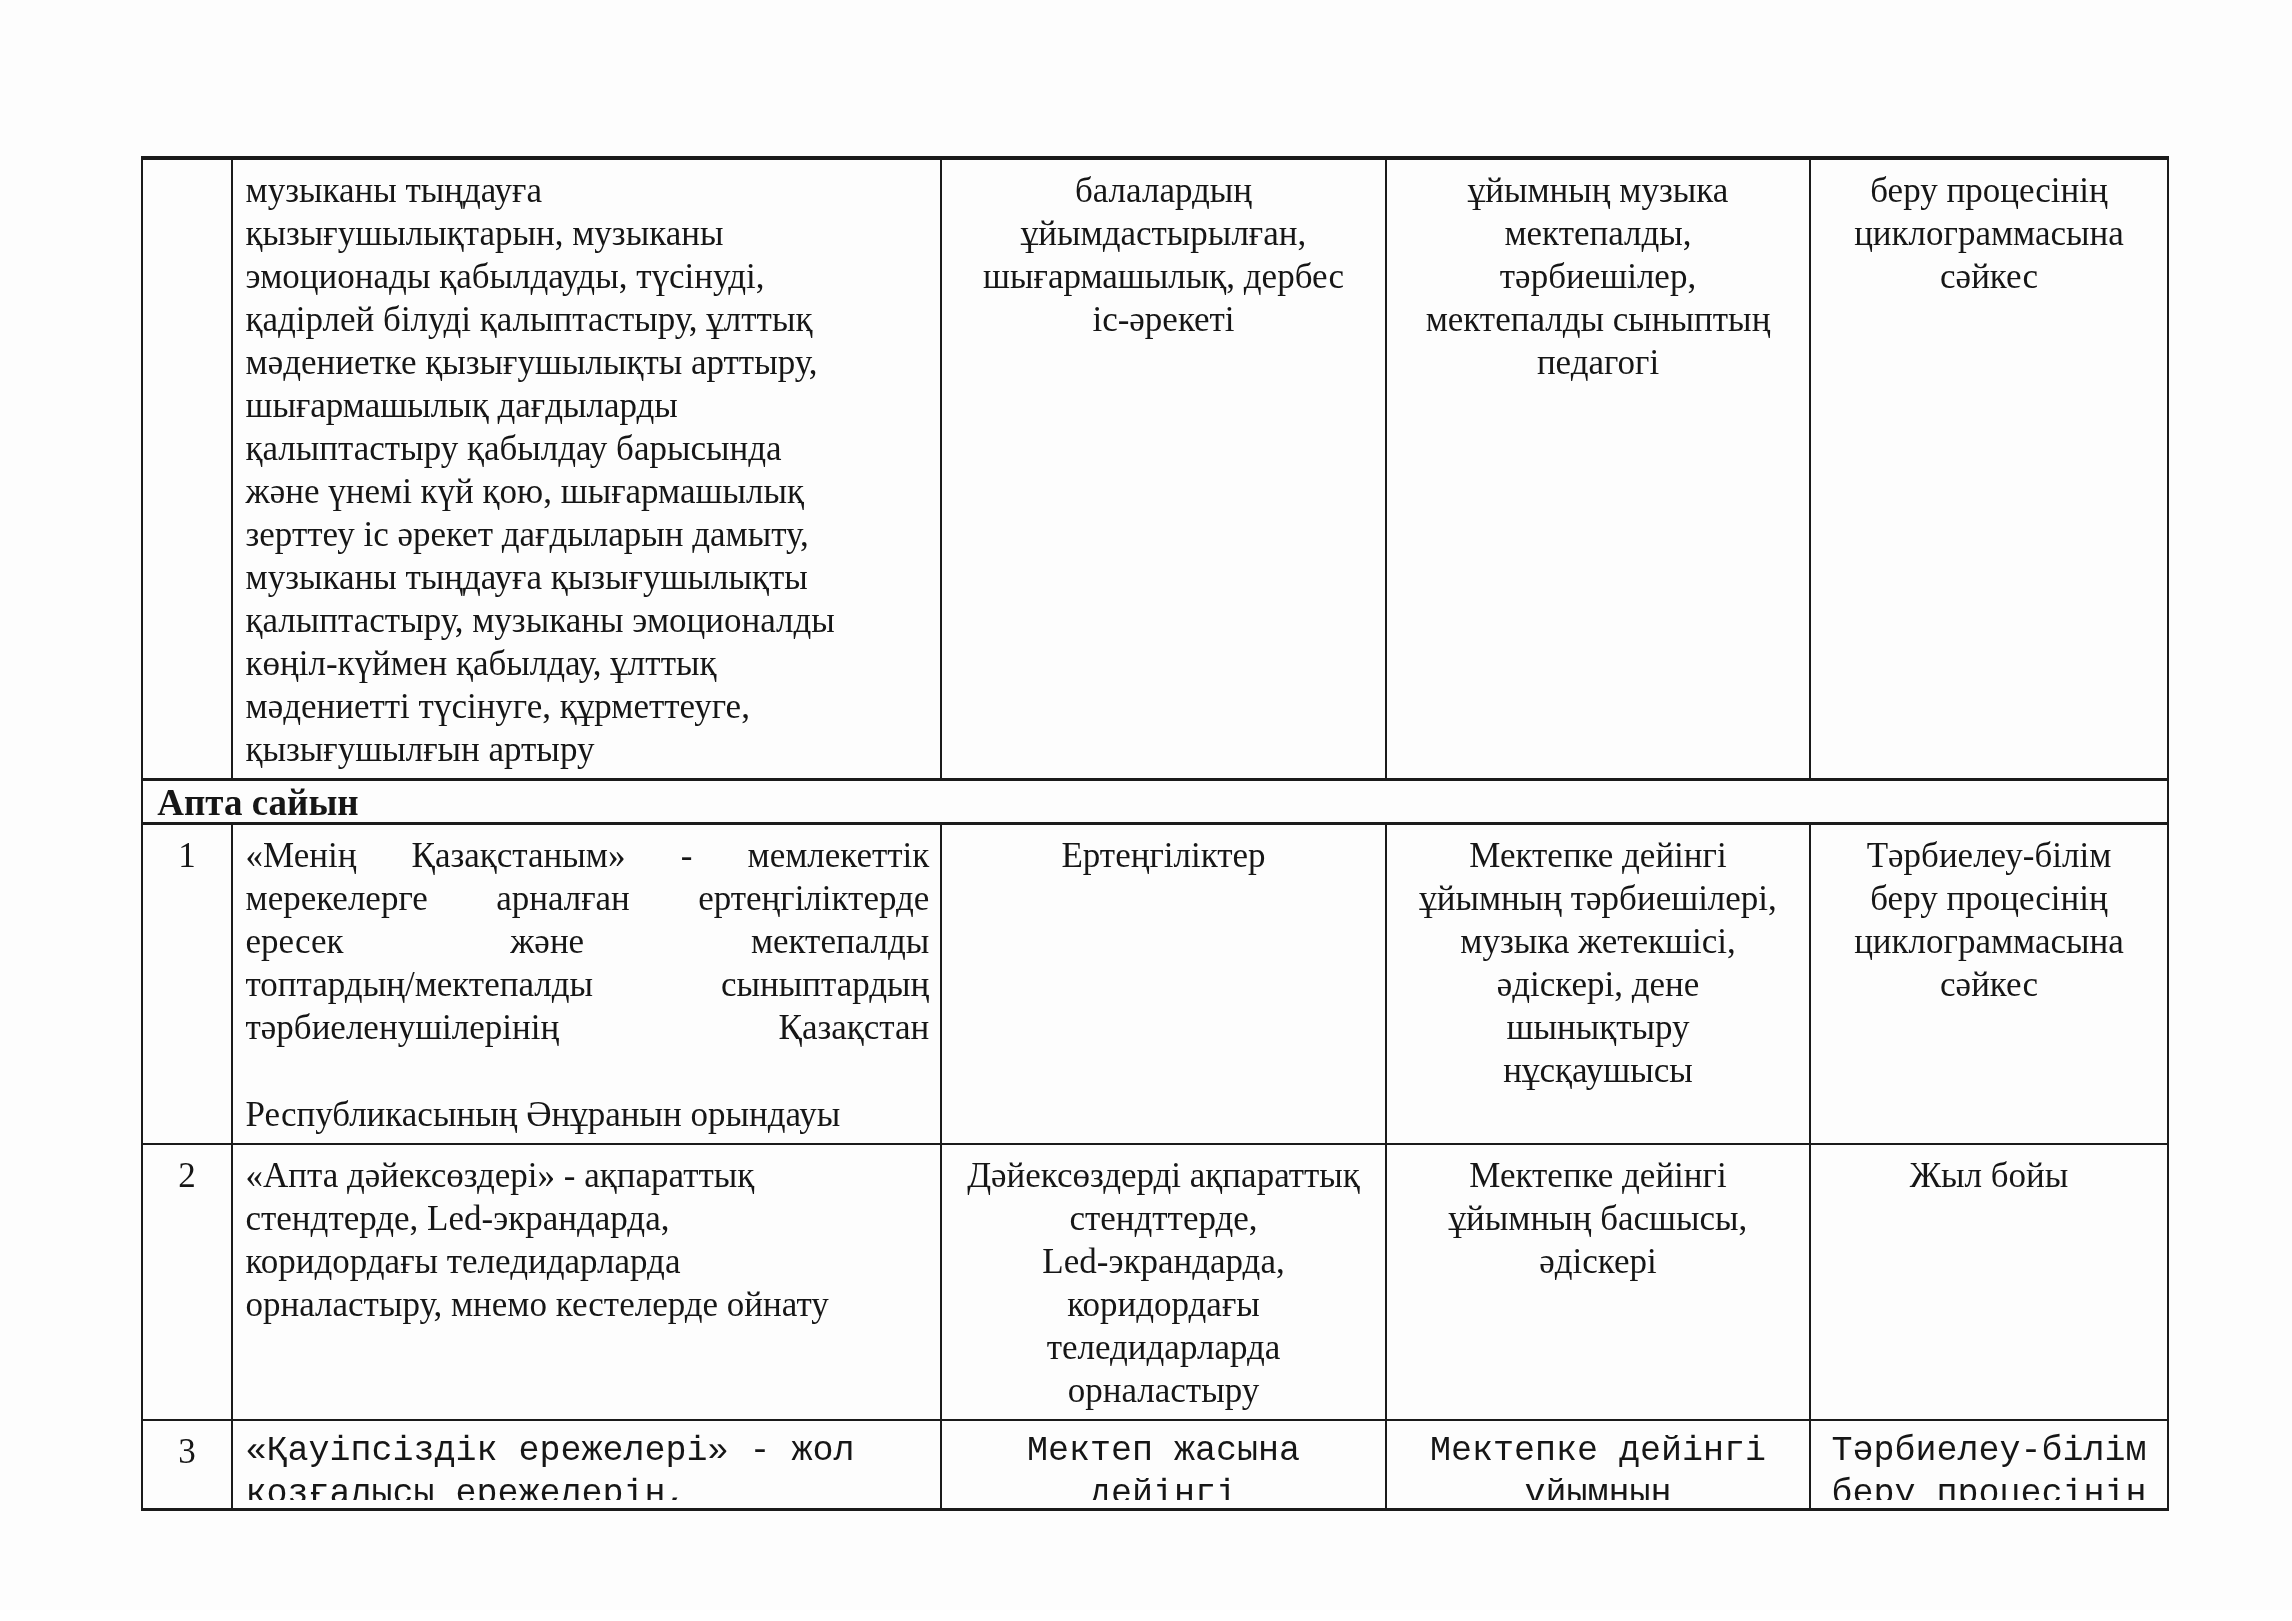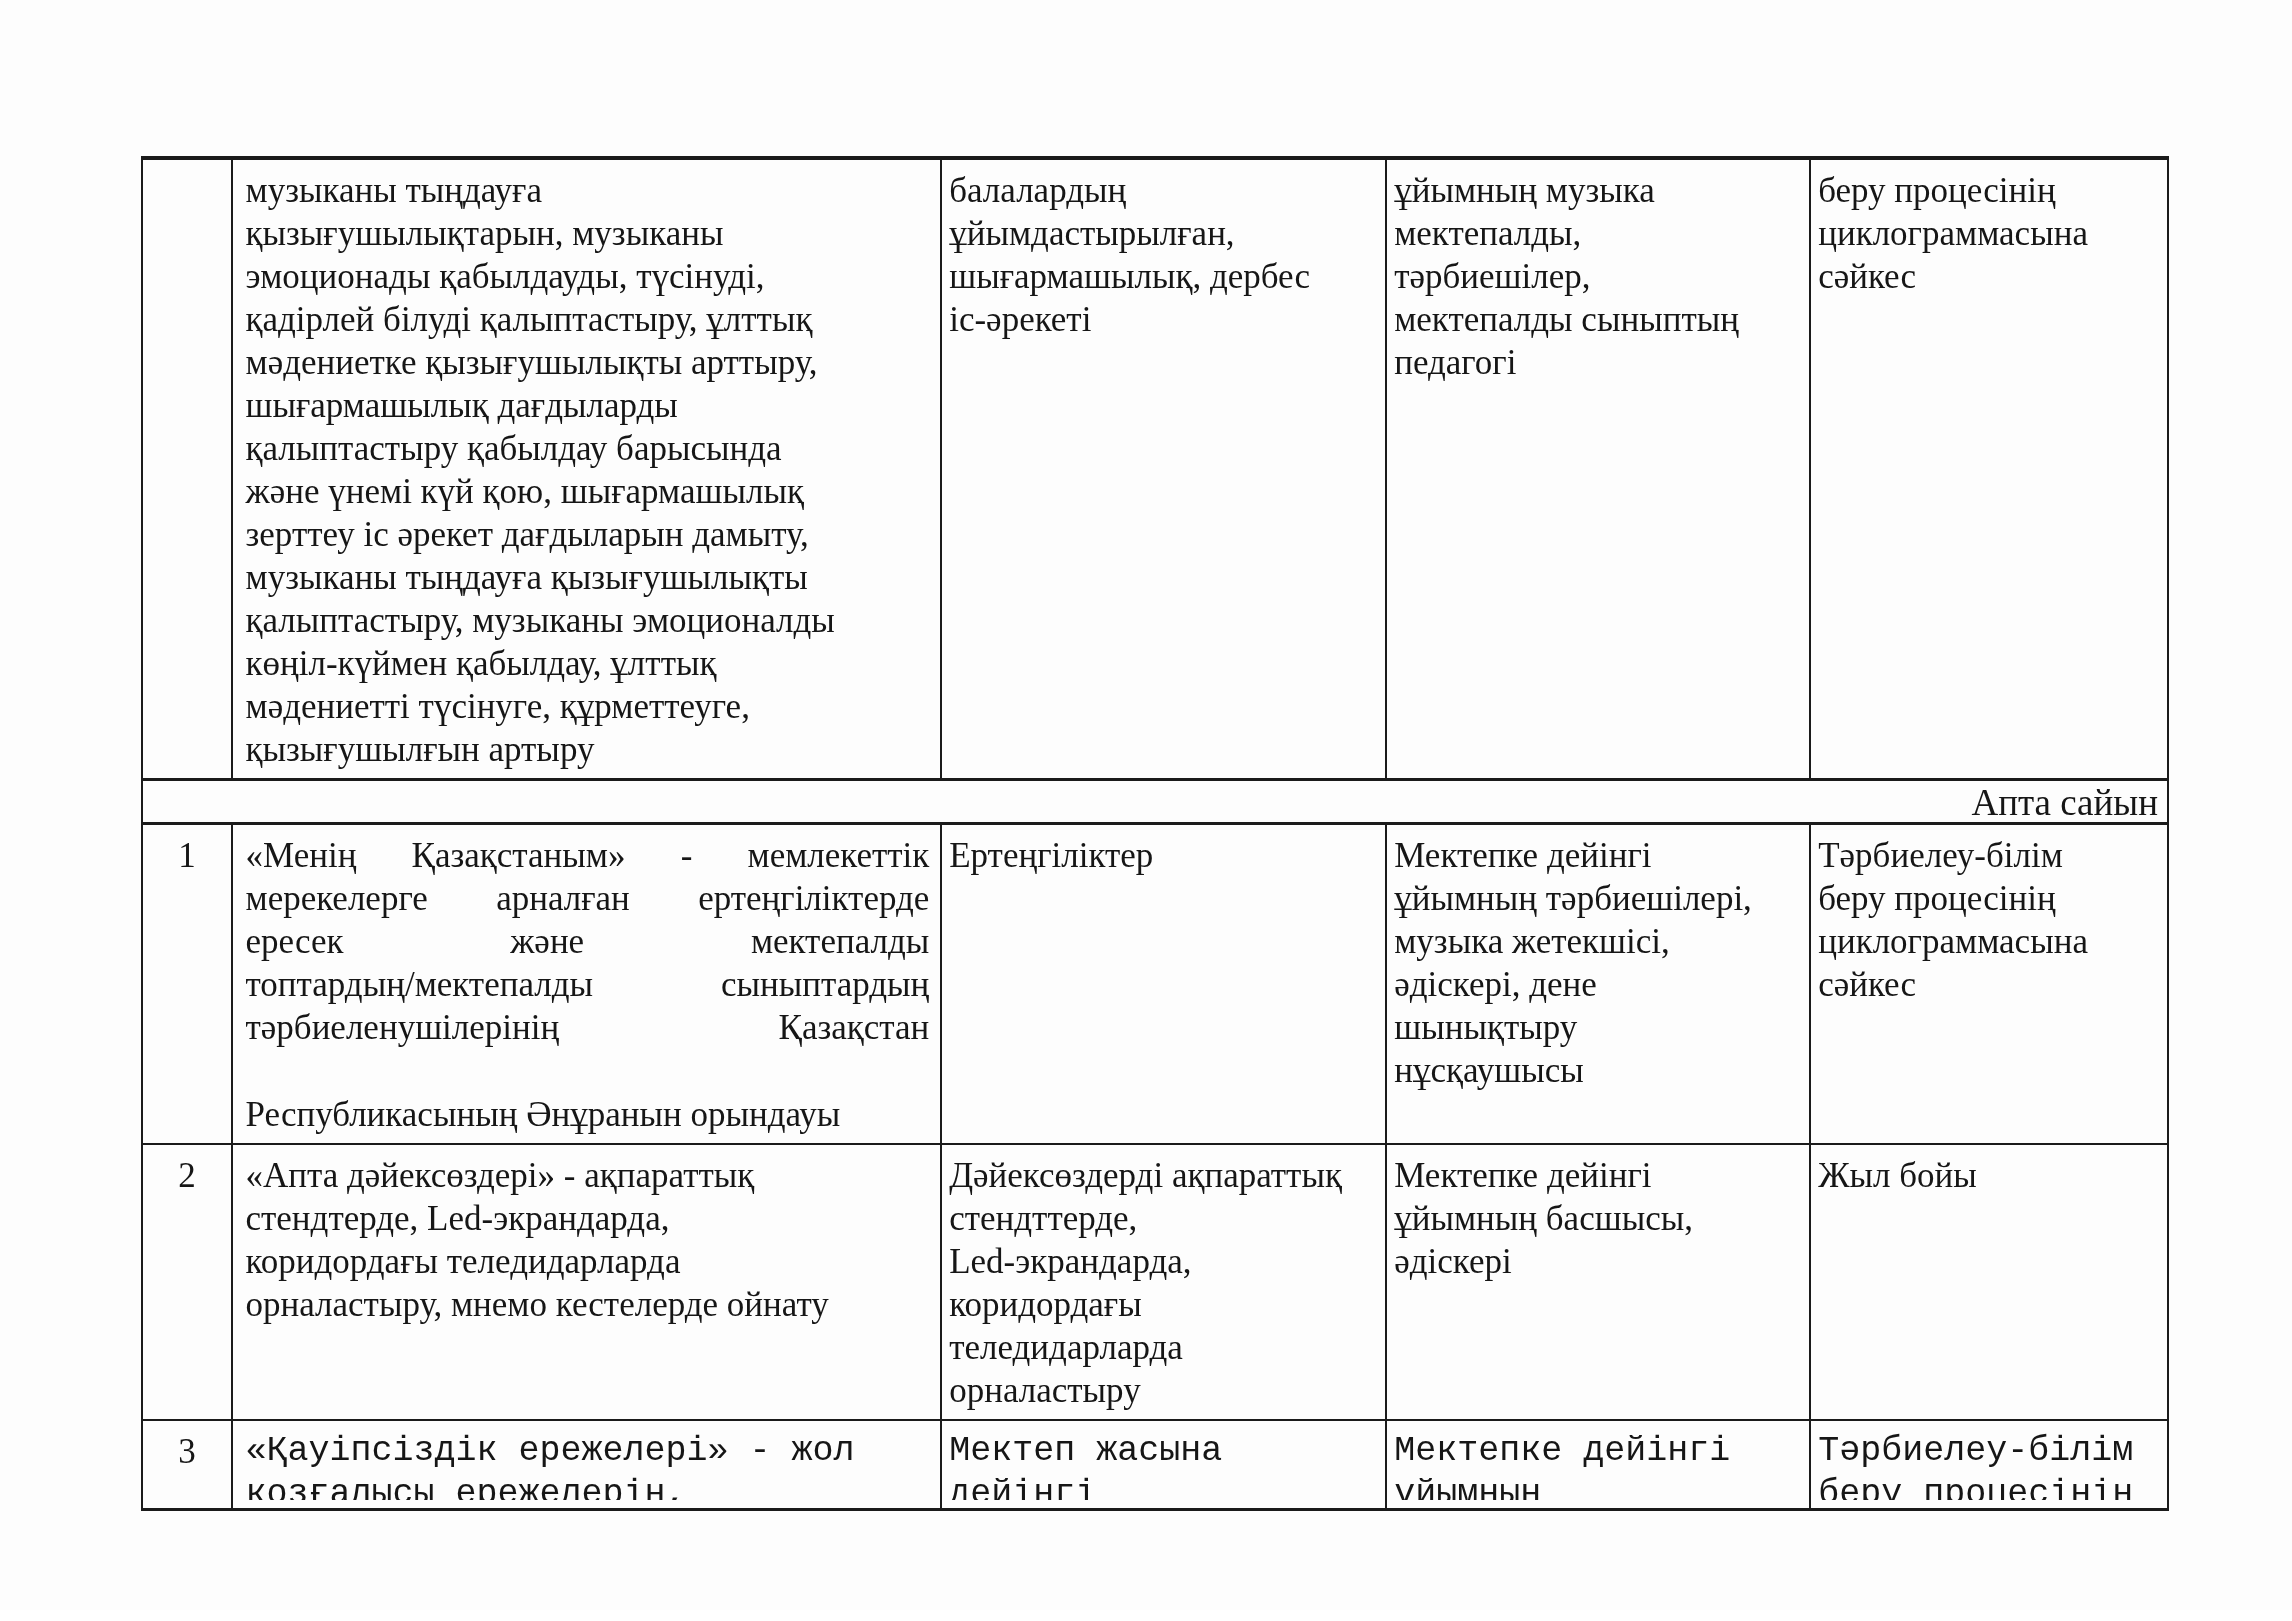--- a/index.html
+++ b/index.html
@@ -27,27 +27,26 @@
     font-size: 35px;
     line-height: 43px;
     padding: 9px 7.2px 7.2px 7.2px;
     overflow: hidden;
   }
   tr.r0 > td { border-top-width: 4.5px; }
   tr.sec > td { border-top-width: 3.6px; border-bottom-width: 3.6px; }
   tr.r3 > td { border-bottom-width: 3.6px; }
   td.num { text-align: center; padding-left: 1.8px; padding-right: 1.8px; }
   td.task { text-align: left; padding-left: 12.5px; padding-right: 10.7px; }
-  td.ctr { }
+  td.ctr { text-align: center; }
   tr.sec td {
-    font-weight: normal;
+    font-weight: bold;
     font-size: 37px;
     line-height: 39px;
     padding: 1.8px 9px 0 14.3px;
-    text-align: right;
   }
   .cb { }
   .r0 .cb { min-height: 587px; }
   .r1 .cb { min-height: 279px; }
   .r2 .cb { min-height: 236px; }
   .r3 .cb { height: 70px; overflow: hidden; font-family: Liberation Mono, monospace; }
   .just .ln { text-align: justify; text-align-last: justify; }
   .just .ln:last-child { text-align-last: left; margin-top: 44px; }
 </style>
 </head>

